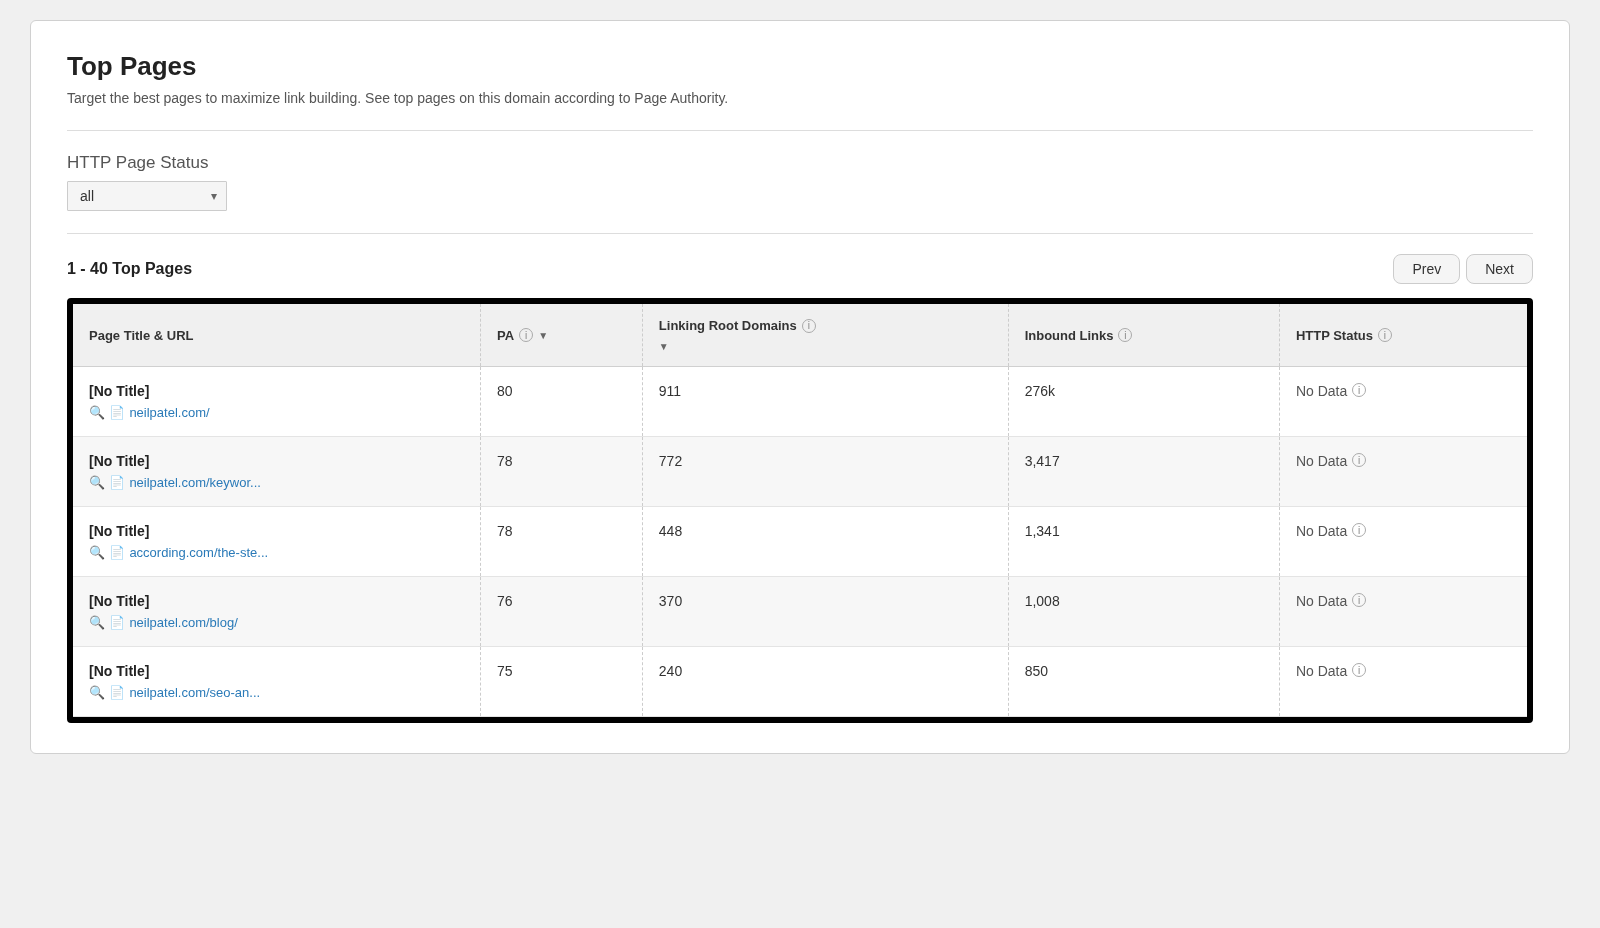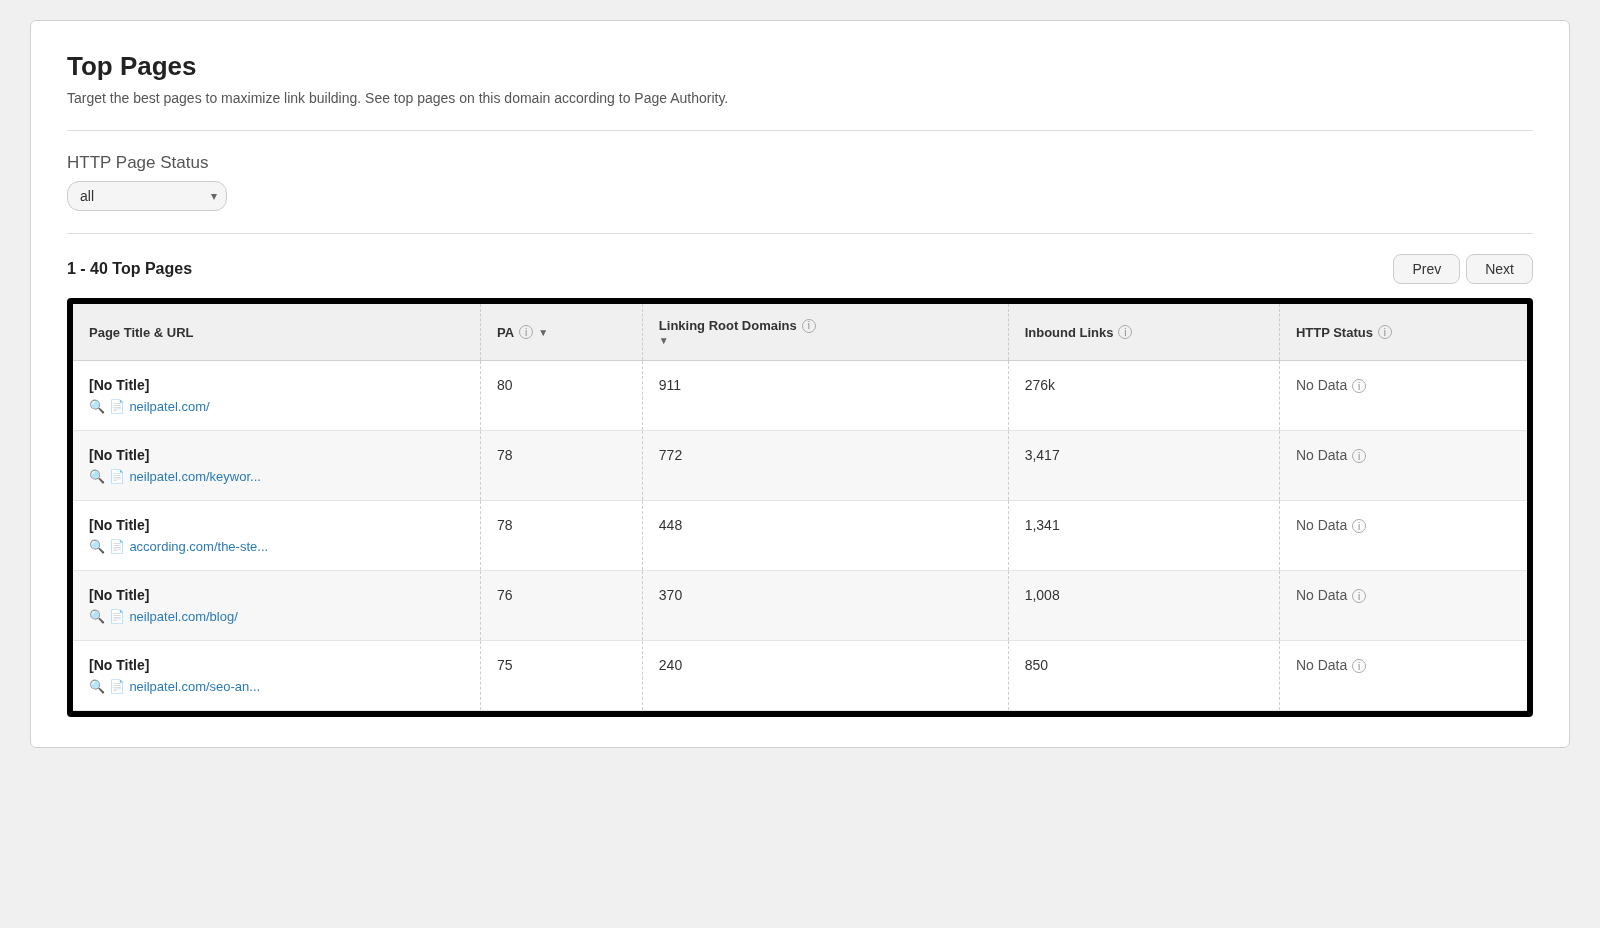--- a/index.html
+++ b/index.html
@@ -54,21 +54,21 @@
     .select-wrapper {
       position: relative;
       display: inline-block;
     }
 
     .filter-select {
       appearance: none;
       -webkit-appearance: none;
       background: #f5f5f5;
       border: 1px solid #cccccc;
-      border-radius: 12px;
+      border-radius: 1px;
       padding: 6px 36px 6px 12px;
       font-size: 14px;
       color: #333333;
       cursor: pointer;
       width: 160px;
     }
 
     .select-arrow {
       position: absolute;
       right: 10px;
@@ -215,21 +215,21 @@
     }
 
     .url-link {
       color: #2a7ab8;
       text-decoration: none;
       font-size: 13px;
     }
 
     .no-data-cell {
       display: flex;
-      align-items: flex-end;
+      align-items: flex-start;
       gap: 5px;
       color: #555555;
       font-size: 14px;
     }
   </style>
 </head>
 <body>
 
 <div class="container">
 
@@ -272,21 +272,21 @@
             </div>
           </th>
           <th>
             <div class="th-inner">
               <span>PA</span>
               <span class="info-icon">i</span>
               <span class="sort-arrow">▼</span>
             </div>
           </th>
           <th>
-            <div class="th-inner" style="flex-direction: column; align-items: flex-start; gap: 2px;">
+            <div class="th-inner" style="flex-direction: column; align-items: flex-start; gap: 8px;">
               <div style="display:flex;align-items:center;gap:5px;">
                 <span>Linking Root Domains</span>
                 <span class="info-icon">i</span>
               </div>
               <span class="sort-arrow">▼</span>
             </div>
           </th>
           <th>
             <div class="th-inner">
               <span>Inbound Links</span>

